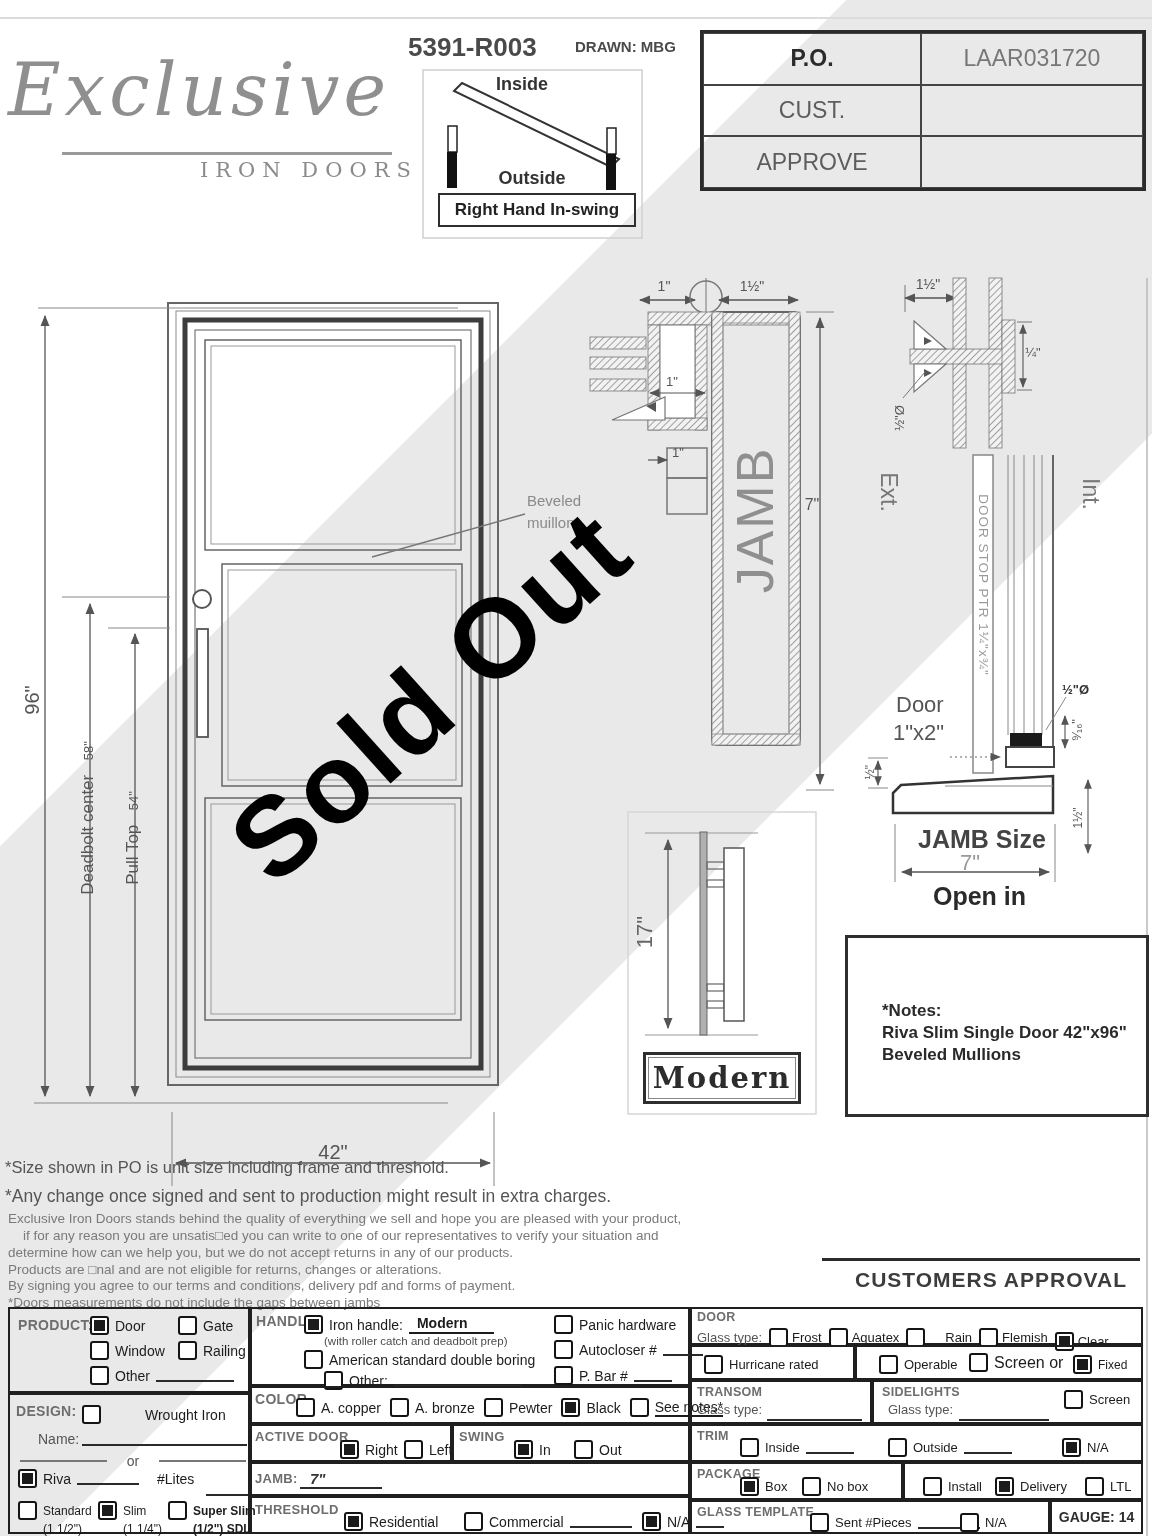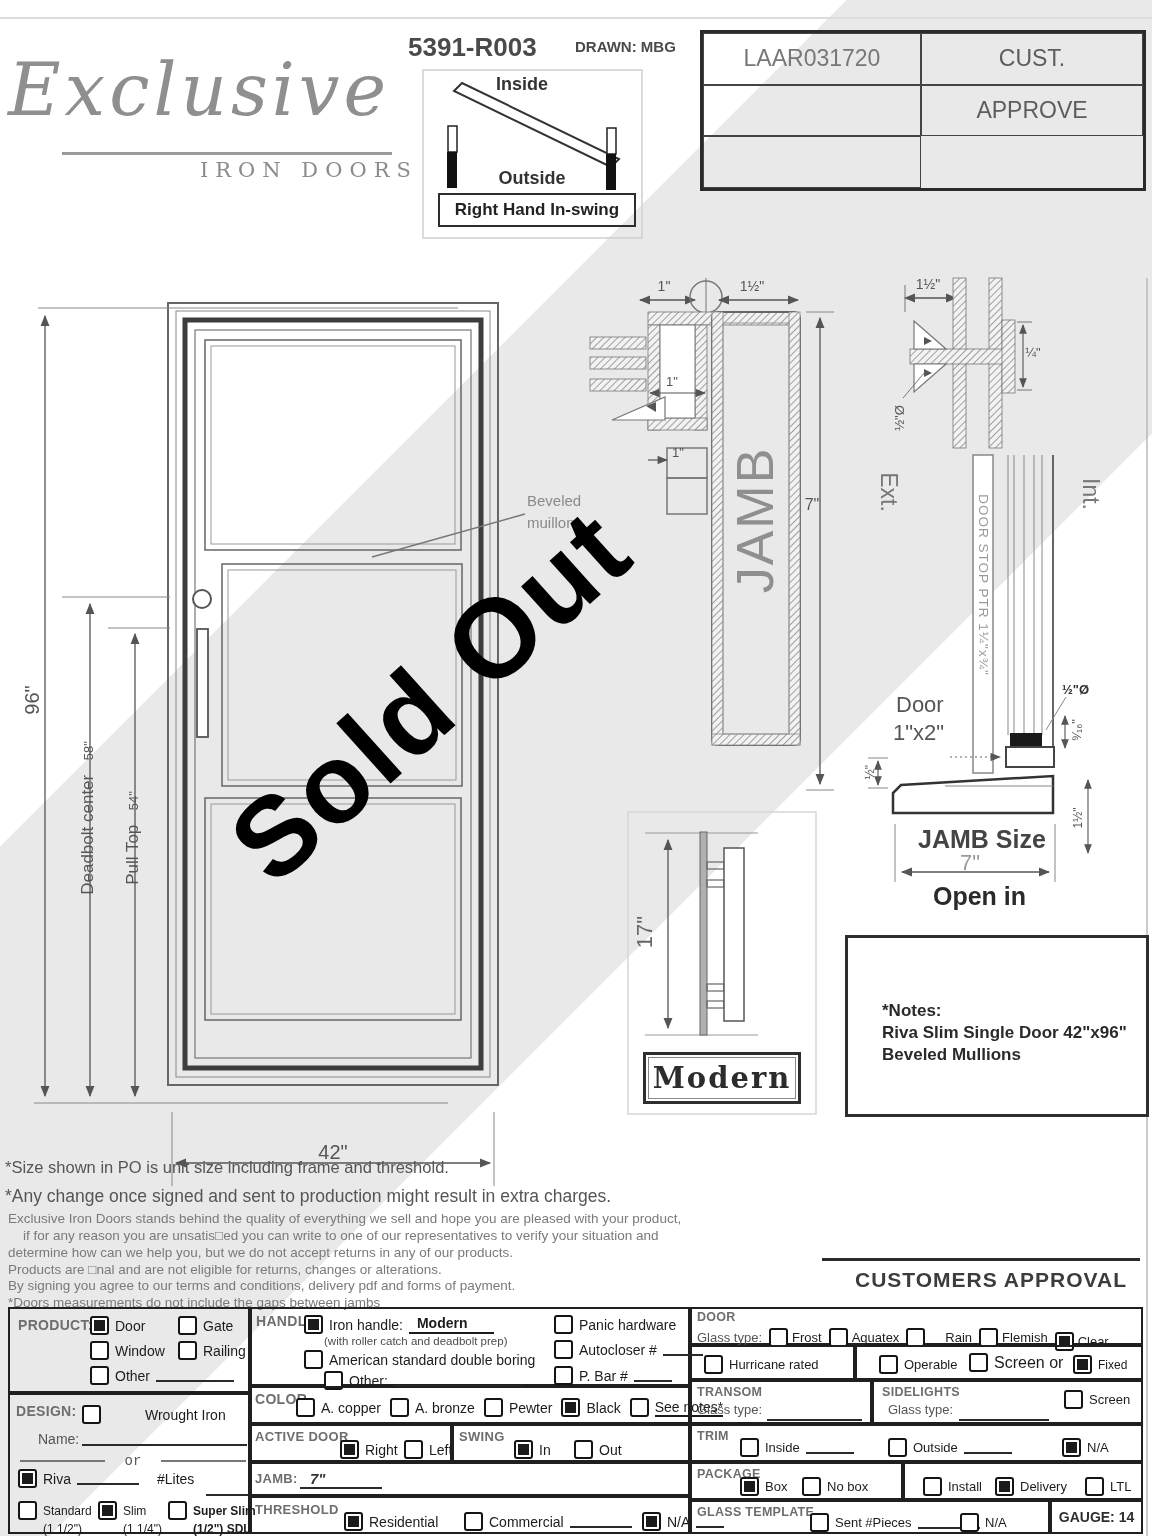--- a/index.html
+++ b/index.html
@@ -200,20 +200,21 @@
   <div class="abs" style="left:408px;top:32px;font-size:26px;font-weight:bold;color:#4a4a4a;">5391-R003</div>
   <div class="abs" style="left:575px;top:38px;font-size:15px;font-weight:bold;color:#4a4a4a;">DRAWN: MBG</div>
 
   <div class="dl ctr" style="left:522px;top:84px;font-size:18px;font-weight:600;color:#333;">Inside</div>
   <div class="dl ctr" style="left:532px;top:178px;font-size:18px;font-weight:600;color:#333;">Outside</div>
   <div class="capbox" style="left:438px;top:193px;width:194px;height:30px;">
     <span style="font-size:17px;font-weight:bold;color:#222;">Right Hand In-swing</span>
   </div>
 
   <div class="po-table">
+    <div class="po-cell po-lab" style="color:#2b2b2b;font-weight:bold;">P.O.</div>
     <div class="po-cell po-val">LAAR031720</div>
     <div class="po-cell po-lab">CUST.</div>
     <div class="po-cell po-val"></div>
     <div class="po-cell po-lab">APPROVE</div>
     <div class="po-cell po-val"></div>
   </div>
 
   <div class="dl rotccw" style="left:32px;top:700px;font-size:20px;">96"</div>
   <div class="dl rotccw" style="left:88px;top:818px;">
     <span style="font-size:17px;">Deadbolt center</span>
@@ -300,21 +301,21 @@
       </span>
   </div>
   <div class="fbox" style="left:8px;top:1393px;width:242px;height:141px;">
     <span class="sec abs" style="left:6px;top:8px;">DESIGN:</span>
     <span class="cbrow abs" style="left:72px;top:10px;gap:44px;">
         <span class="cb"></span>
         <span class="opt">Wrought Iron</span>
       </span>
     <span class="abs opt" style="left:28px;top:36px;color:#555;">Name:</span>
     <span class="ul abs" style="left:72px;top:38px;width:165px;"></span>
-    <span class="abs" style="left:10px;top:58px;width:226px;display:flex;align-items:center;gap:20px;font-family:Liberation Mono, monospace;">
+    <span class="abs" style="left:10px;top:58px;width:226px;display:flex;align-items:center;gap:20px;">
       <span style="flex:1;border-top:2px solid #777;"></span>
       <span class="opt" style="color:#555;">or</span>
       <span style="flex:1;border-top:2px solid #777;"></span>
     </span>
     <span class="cbrow abs" style="left:8px;top:74px;">
         <span class="cb on"></span>
         <span class="opt">Riva</span>
         <span class="ul" style="width:62px;"></span>
       </span>
     <span class="abs opt" style="left:147px;top:76px;">#Lites</span>

